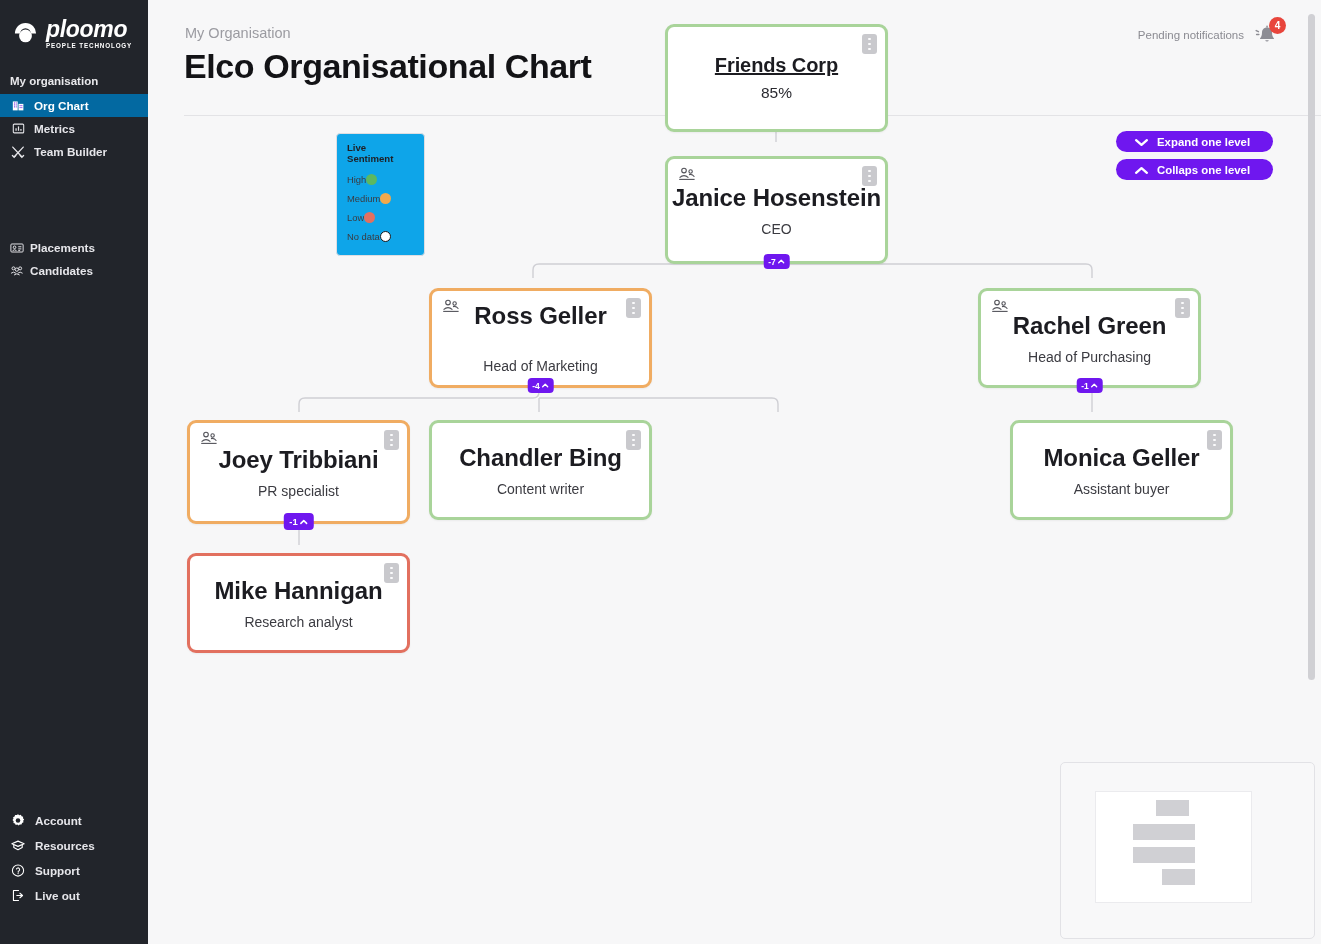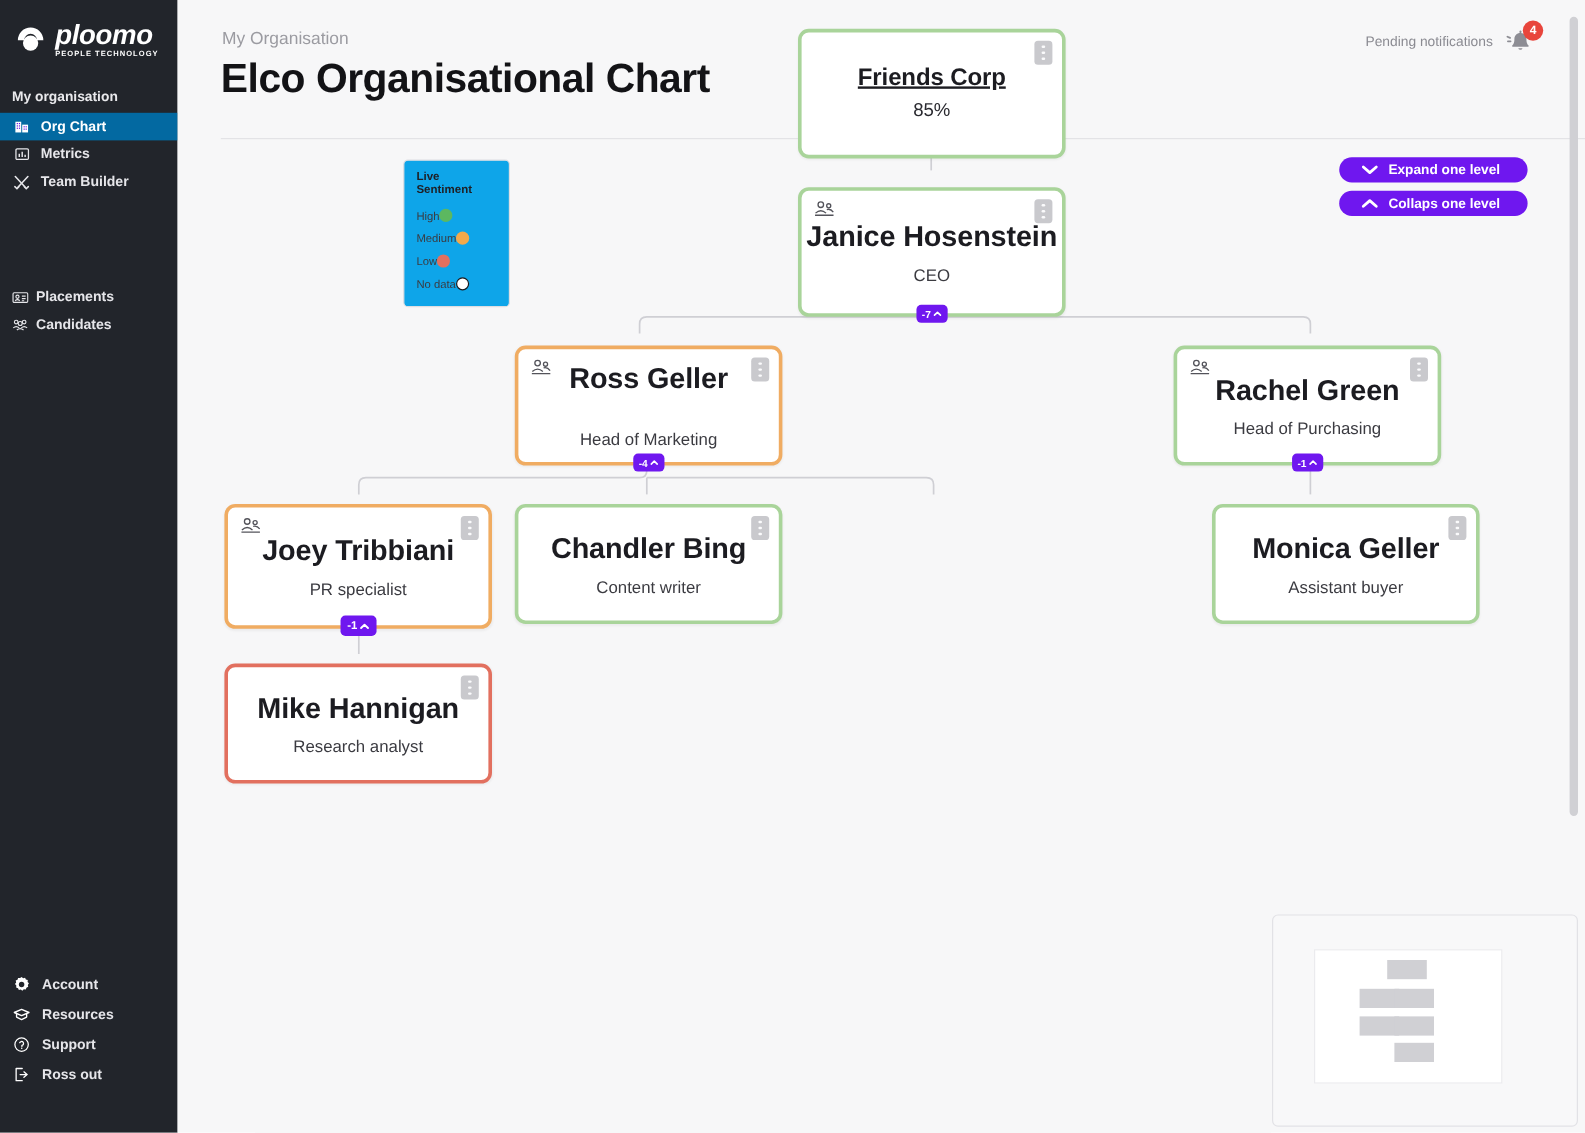--- a/index.html
+++ b/index.html
@@ -273,21 +273,21 @@
         <span>Support</span>
       </div>
       <div class="nav-item">
         <span class="ico">
           <svg viewBox="0 0 16 16" width="15" height="15" fill="none" stroke="#fff" stroke-width="1.25" stroke-linecap="round" stroke-linejoin="round">
             <path d="M8.6 2.2 H2.8 V13.8 H8.6"></path>
               <path d="M10.2 5.4 L13.2 8 L10.2 10.6"></path>
               <line x1="6.6" y1="8" x2="13" y2="8"></line>
           </svg>
         </span>
-        <span>Ross out</span>
+        <span>Live out</span>
       </div>
     </div>
   </aside>
 
   <main class="main">
 
     <div class="topbar">
       <div class="breadcrumb">My Organisation</div>
       <h1 class="page-title">Elco Organisational Chart</h1>
 

